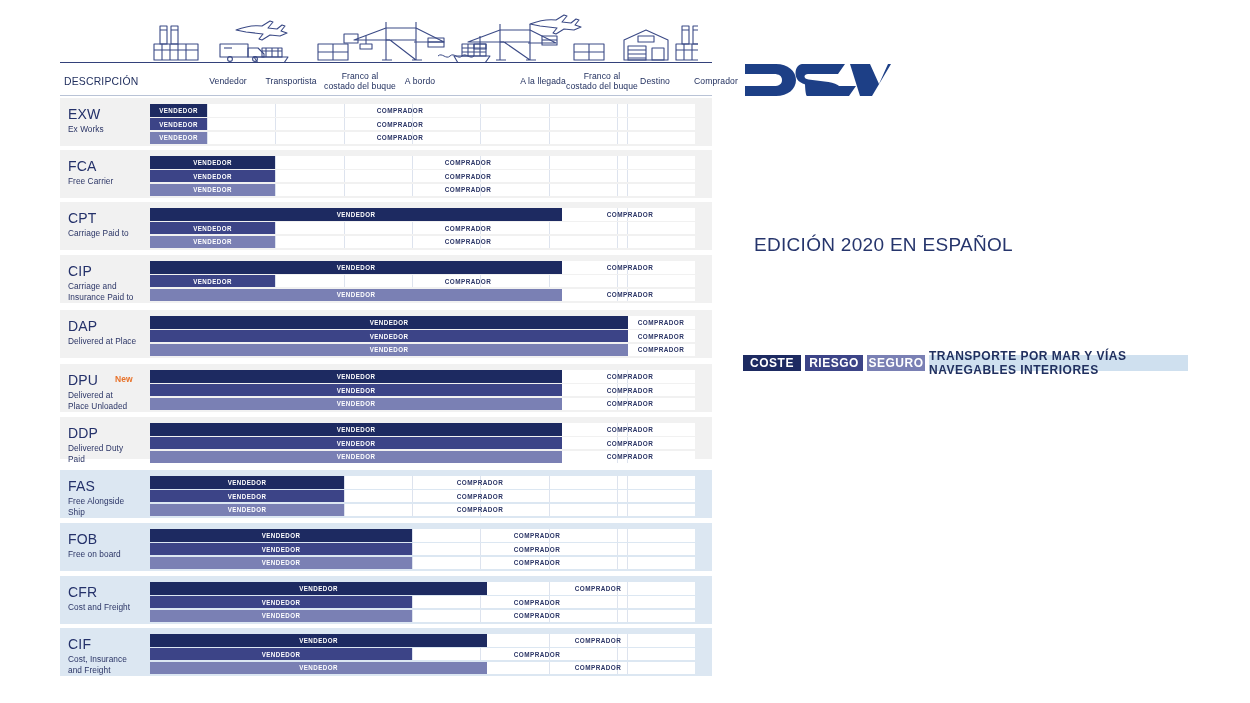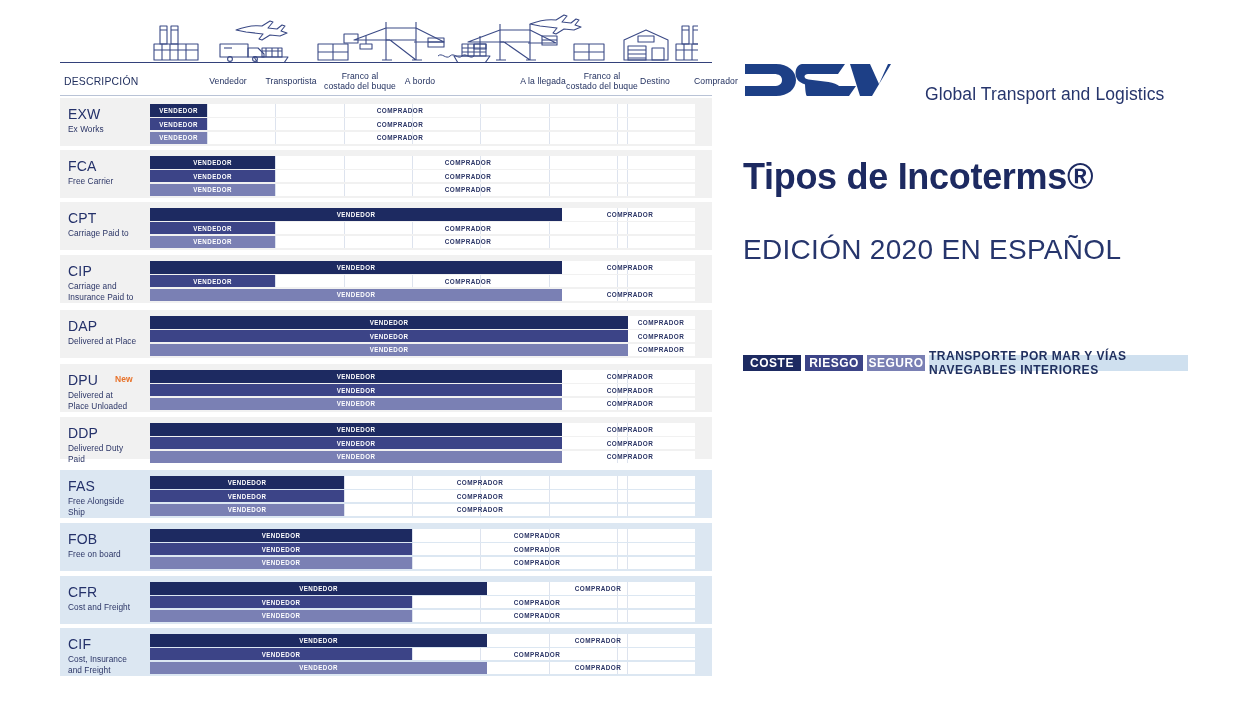--- a/index.html
+++ b/index.html
@@ -80,22 +80,22 @@
   #dsv-logo { position:absolute; left:3px; top:57px; width:150px; height:46px; }
   #dsv-tag {
     position:absolute; left:185px; top:84px;
     font-size:17.5px; color:#26356c; letter-spacing:.1px; font-weight:400;
   }
   #title-main {
     position:absolute; left:3px; top:156px;
     font-size:36px; font-weight:700; color:#1d2a61; letter-spacing:-.3px;
   }
   #title-sub {
-    position:absolute; left:3px; top:234px;
-    font-size:28px; color:#26356c; font-weight:400; letter-spacing:.3px;
+    position:absolute; left:14px; top:234px;
+    font-size:19px; color:#26356c; font-weight:400; letter-spacing:.3px;
   }
   #note {
     position:absolute; left:3px; top:322px; width:470px;
     font-size:9.6px; color:#1e2a55; line-height:13px;
   }
   #legend { position:absolute; left:3px; top:355px; height:16px; }
   .lg-chip {
     position:absolute; top:0; height:16px;
     display:flex; align-items:center; justify-content:center;
   }
@@ -948,22 +948,20 @@
 
     <svg id="dsv-logo" viewBox="0 0 300 92">
       <g fill="#1d3f86">
         <path d="M4 14h62c24 0 40 14 40 32S90 78 66 78H4V58h58c10 0 16-4 16-12s-6-12-16-12H4z"></path>
         <path d="M118 14h86l-14 20h-60c-4 0-7 2-7 5s3 5 8 6l40 5c20 3 30 12 30 26 0 0-2-12-24-14l-46-6c-18-2-26-12-26-24 0-11 7-18 13-18z"></path>
         <path d="M128 78h84l14-20h-68c-6 0-10-2-10-6 0 0-4 2-10 2-8 0-14-4-14-4 0 16 2 28 4 28z"></path>
         <path d="M214 14h40l18 40 18-40h6l-38 64h-24z"></path>
       </g>
     </svg>
 
-    <div id="dsv-tag">Global Transport and Logistics</div>
-    <h1 id="title-main">Tipos de Incoterms®</h1>
     <div id="title-sub">EDICIÓN 2020 EN ESPAÑOL</div>
     <div id="legend">
         <div class="lg-chip" style="left: 0px; width: 58px; background: rgb(29, 42, 97);">
           <span>COSTE</span>
         </div>
         <div class="lg-chip" style="left: 62px; width: 58px; background: rgb(60, 68, 135);">
           <span>RIESGO</span>
         </div>
         <div class="lg-chip" style="left: 124px; width: 58px; background: rgb(122, 128, 180);">
           <span>SEGURO</span>

